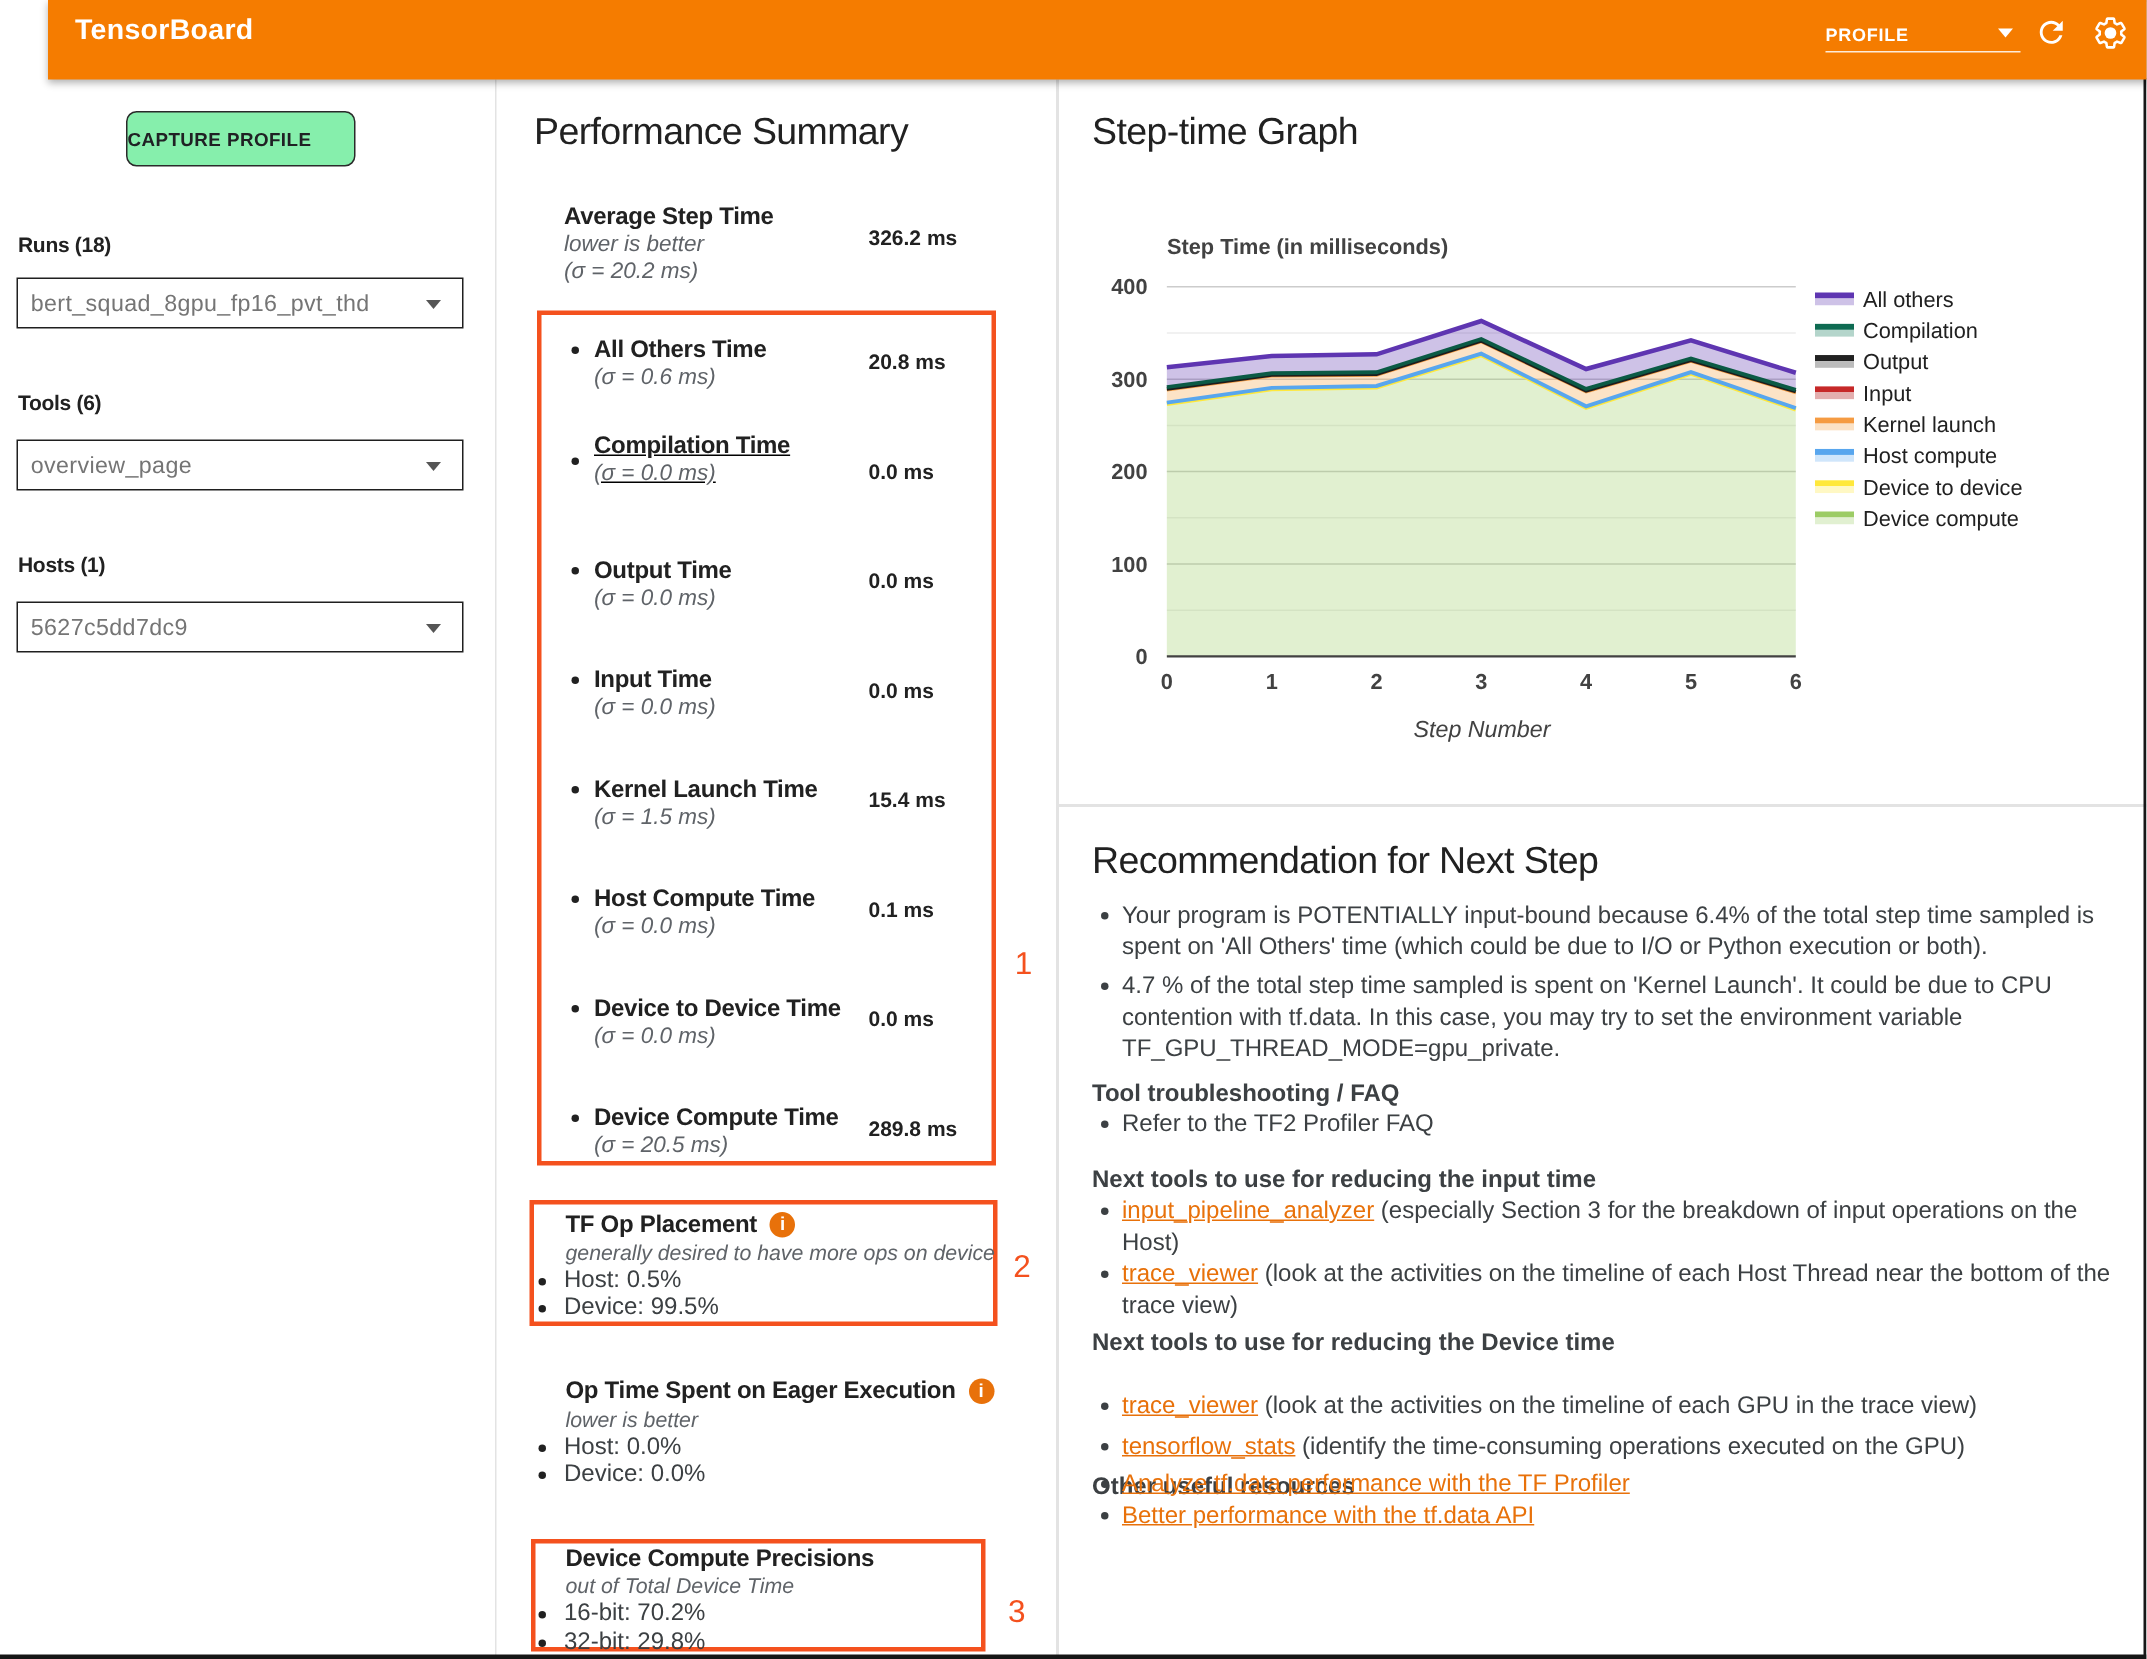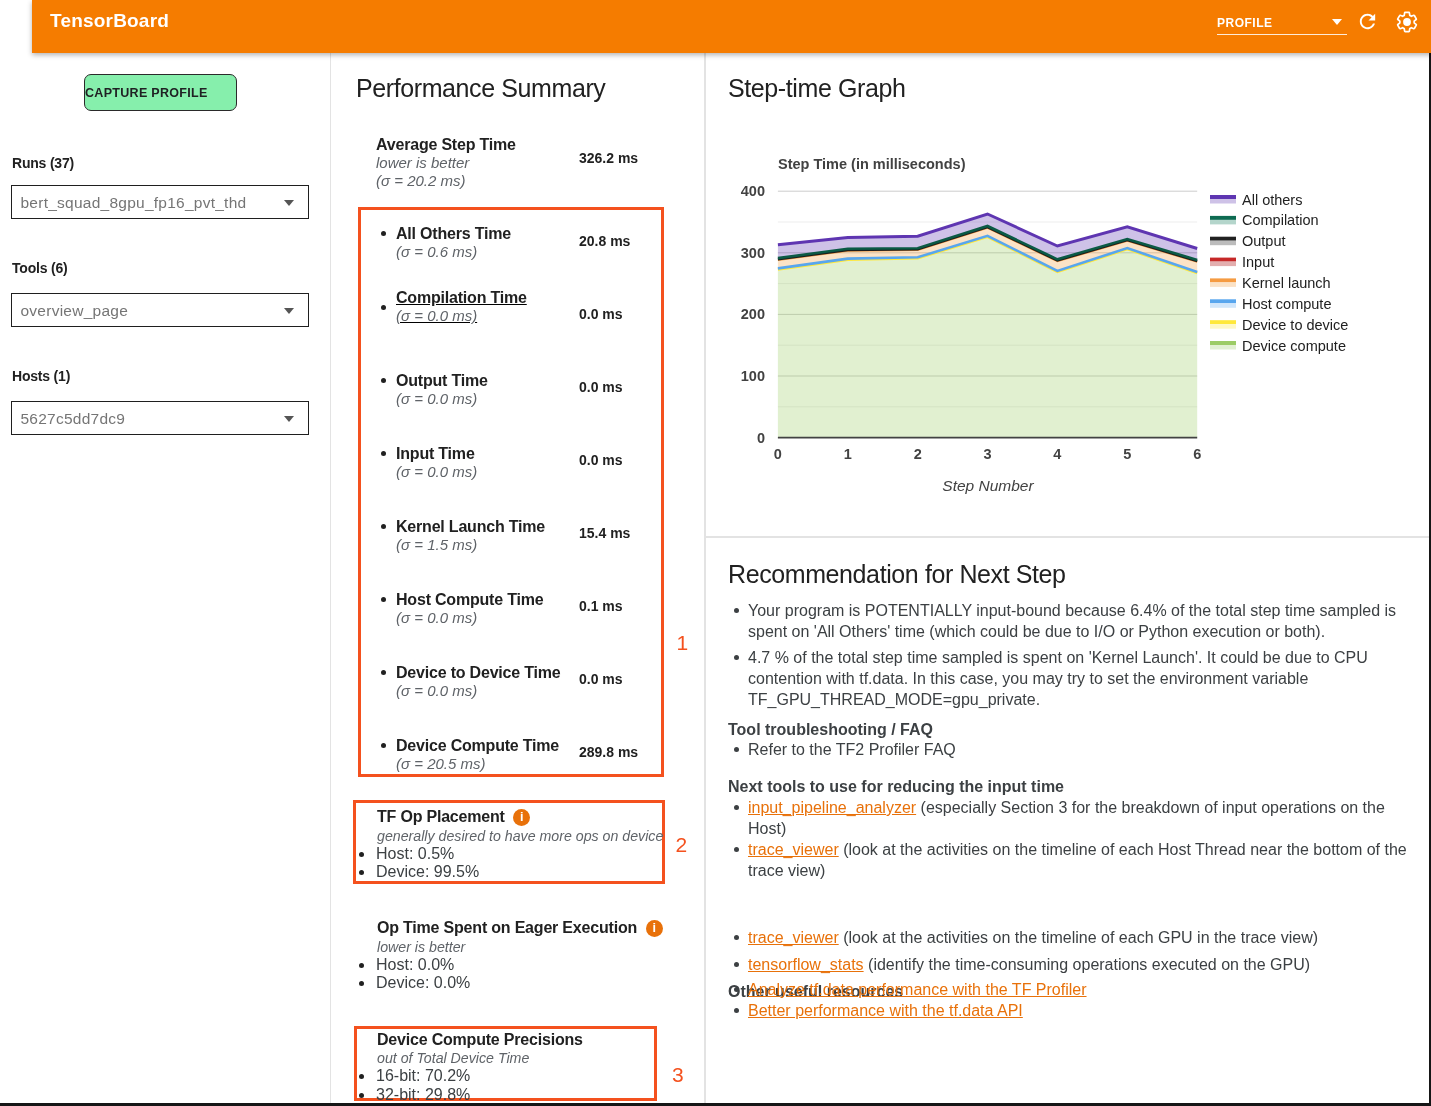--- a/index.html
+++ b/index.html
@@ -84,21 +84,21 @@
     <svg class="hicon" style="left:1363px;" width="24" height="24" viewBox="0 0 24 24">
         <path d="M19.14 12.94c.04-.3.06-.61.06-.94 0-.32-.02-.64-.07-.94l2.03-1.58c.18-.14.23-.41.12-.61l-1.92-3.32c-.12-.22-.37-.29-.59-.22l-2.39.96c-.5-.38-1.03-.7-1.62-.94l-.36-2.54c-.04-.24-.24-.41-.48-.41h-3.84c-.24 0-.43.17-.47.41l-.36 2.54c-.59.24-1.13.57-1.62.94l-2.39-.96c-.22-.08-.47 0-.59.22L2.74 8.87c-.12.21-.08.47.12.61l2.03 1.58c-.05.3-.09.63-.09.94s.02.64.07.94l-2.03 1.58c-.18.14-.23.41-.12.61l1.92 3.32c.12.22.37.29.59.22l2.39-.96c.5.38 1.03.7 1.62.94l.36 2.54c.05.24.24.41.48.41h3.84c.24 0 .44-.17.47-.41l.36-2.54c.59-.24 1.13-.56 1.62-.94l2.39.96c.22.08.47 0 .59-.22l1.92-3.32c.12-.22.07-.47-.12-.61l-2.01-1.58z" fill="none" stroke="#fff" stroke-width="1.7" stroke-linejoin="round"></path>
         <circle cx="12" cy="12" r="3.9" fill="#fff"></circle>
       </svg>
     <svg class="hicon" style="left:1403px;" width="24" height="24" viewBox="0 0 24 24" fill="#fff">
         <path d="M11 18h2v-2h-2v2zm1-16C6.48 2 2 6.48 2 12s4.48 10 10 10 10-4.48 10-10S17.52 2 12 2zm0 18c-4.41 0-8-3.59-8-8s3.59-8 8-8 8 3.59 8 8-3.59 8-8 8zm0-14c-2.21 0-4 1.79-4 4h2c0-1.1.9-2 2-2s2 .9 2 2c0 2-3 1.75-3 5h2c0-2.25 3-2.5 3-5 0-2.21-1.79-4-4-4z"></path>
       </svg>
   </div>
 
   <div id="capturebtn">CAPTURE PROFILE</div>
-  <div class="sblabel" style="top:155px;">Runs (37)</div>
+  <div class="sblabel" style="top:155px;">Runs (18)</div>
   <div class="sbselect" style="top:185px;">
     <div class="txt">bert_squad_8gpu_fp16_pvt_thd</div>
       <div class="caret"></div>
   </div>
   <div class="sblabel" style="top:260px;">Tools (6)</div>
   <div class="sbselect" style="top:293px;padding-left:10px;">
     <div class="txt">overview_page</div>
       <div class="caret"></div>
   </div>
   <div class="sblabel" style="top:368px;">Hosts (1)</div>
@@ -258,20 +258,21 @@
   <div class="recli" style="left:748px; top:600px;"><span class="bdot"></span>Your program is POTENTIALLY input-bound because 6.4% of the total step time sampled is<br>spent on 'All Others' time (which could be due to I/O or Python execution or both).</div>
   <div class="recli" style="left:748px; top:647px;"><span class="bdot"></span>4.7 % of the total step time sampled is spent on 'Kernel Launch'. It could be due to CPU<br>contention with tf.data. In this case, you may try to set the environment variable<br>TF_GPU_THREAD_MODE=gpu_private.</div>
 
   <div class="recbold" style="left:728px; top:719px;">Tool troubleshooting / FAQ</div>
   <div class="recli" style="left:748px; top:739px;"><span class="bdot"></span>Refer to the TF2 Profiler FAQ</div>
 
   <div class="recbold" style="left:728px; top:776px;">Next tools to use for reducing the input time</div>
   <div class="recli" style="left:748px; top:797px;"><span class="bdot"></span><a class="olink">input_pipeline_analyzer</a> (especially Section 3 for the breakdown of input operations on the<br>Host)</div>
   <div class="recli" style="left:748px; top:839px;"><span class="bdot"></span><a class="olink">trace_viewer</a> (look at the activities on the timeline of each Host Thread near the bottom of the<br>trace view)</div>
 
+  <div class="recbold" style="left:728px; top:885px;">Next tools to use for reducing the Device time</div>
   <div class="recli" style="left:748px; top:906px;margin-top:48px;"><span class="bdot"></span><a class="olink">tensorflow_stats</a> (identify the time-consuming operations executed on the GPU)</div>
   <div class="recli" style="left:748px; top:927px;"><span class="bdot"></span><a class="olink">trace_viewer</a> (look at the activities on the timeline of each GPU in the trace view)</div>
 
   <div class="recbold" style="left:728px; top:958px;margin-top:23px;">Other useful resources</div>
   <div class="recli" style="left:748px; top:979px;"><span class="bdot"></span><a class="olink">Analyze tf.data performance with the TF Profiler</a></div>
   <div class="recli" style="left:748px; top:1000px;"><span class="bdot"></span><a class="olink">Better performance with the tf.data API</a></div>
 
   <div class="abs" style="left:1429px; top:0; width:2px; height:1106px; background:#161616;"></div>
   <div class="abs" style="left:0; top:1103px; width:1431px; height:3px; background:#161616;"></div>
 </div>

